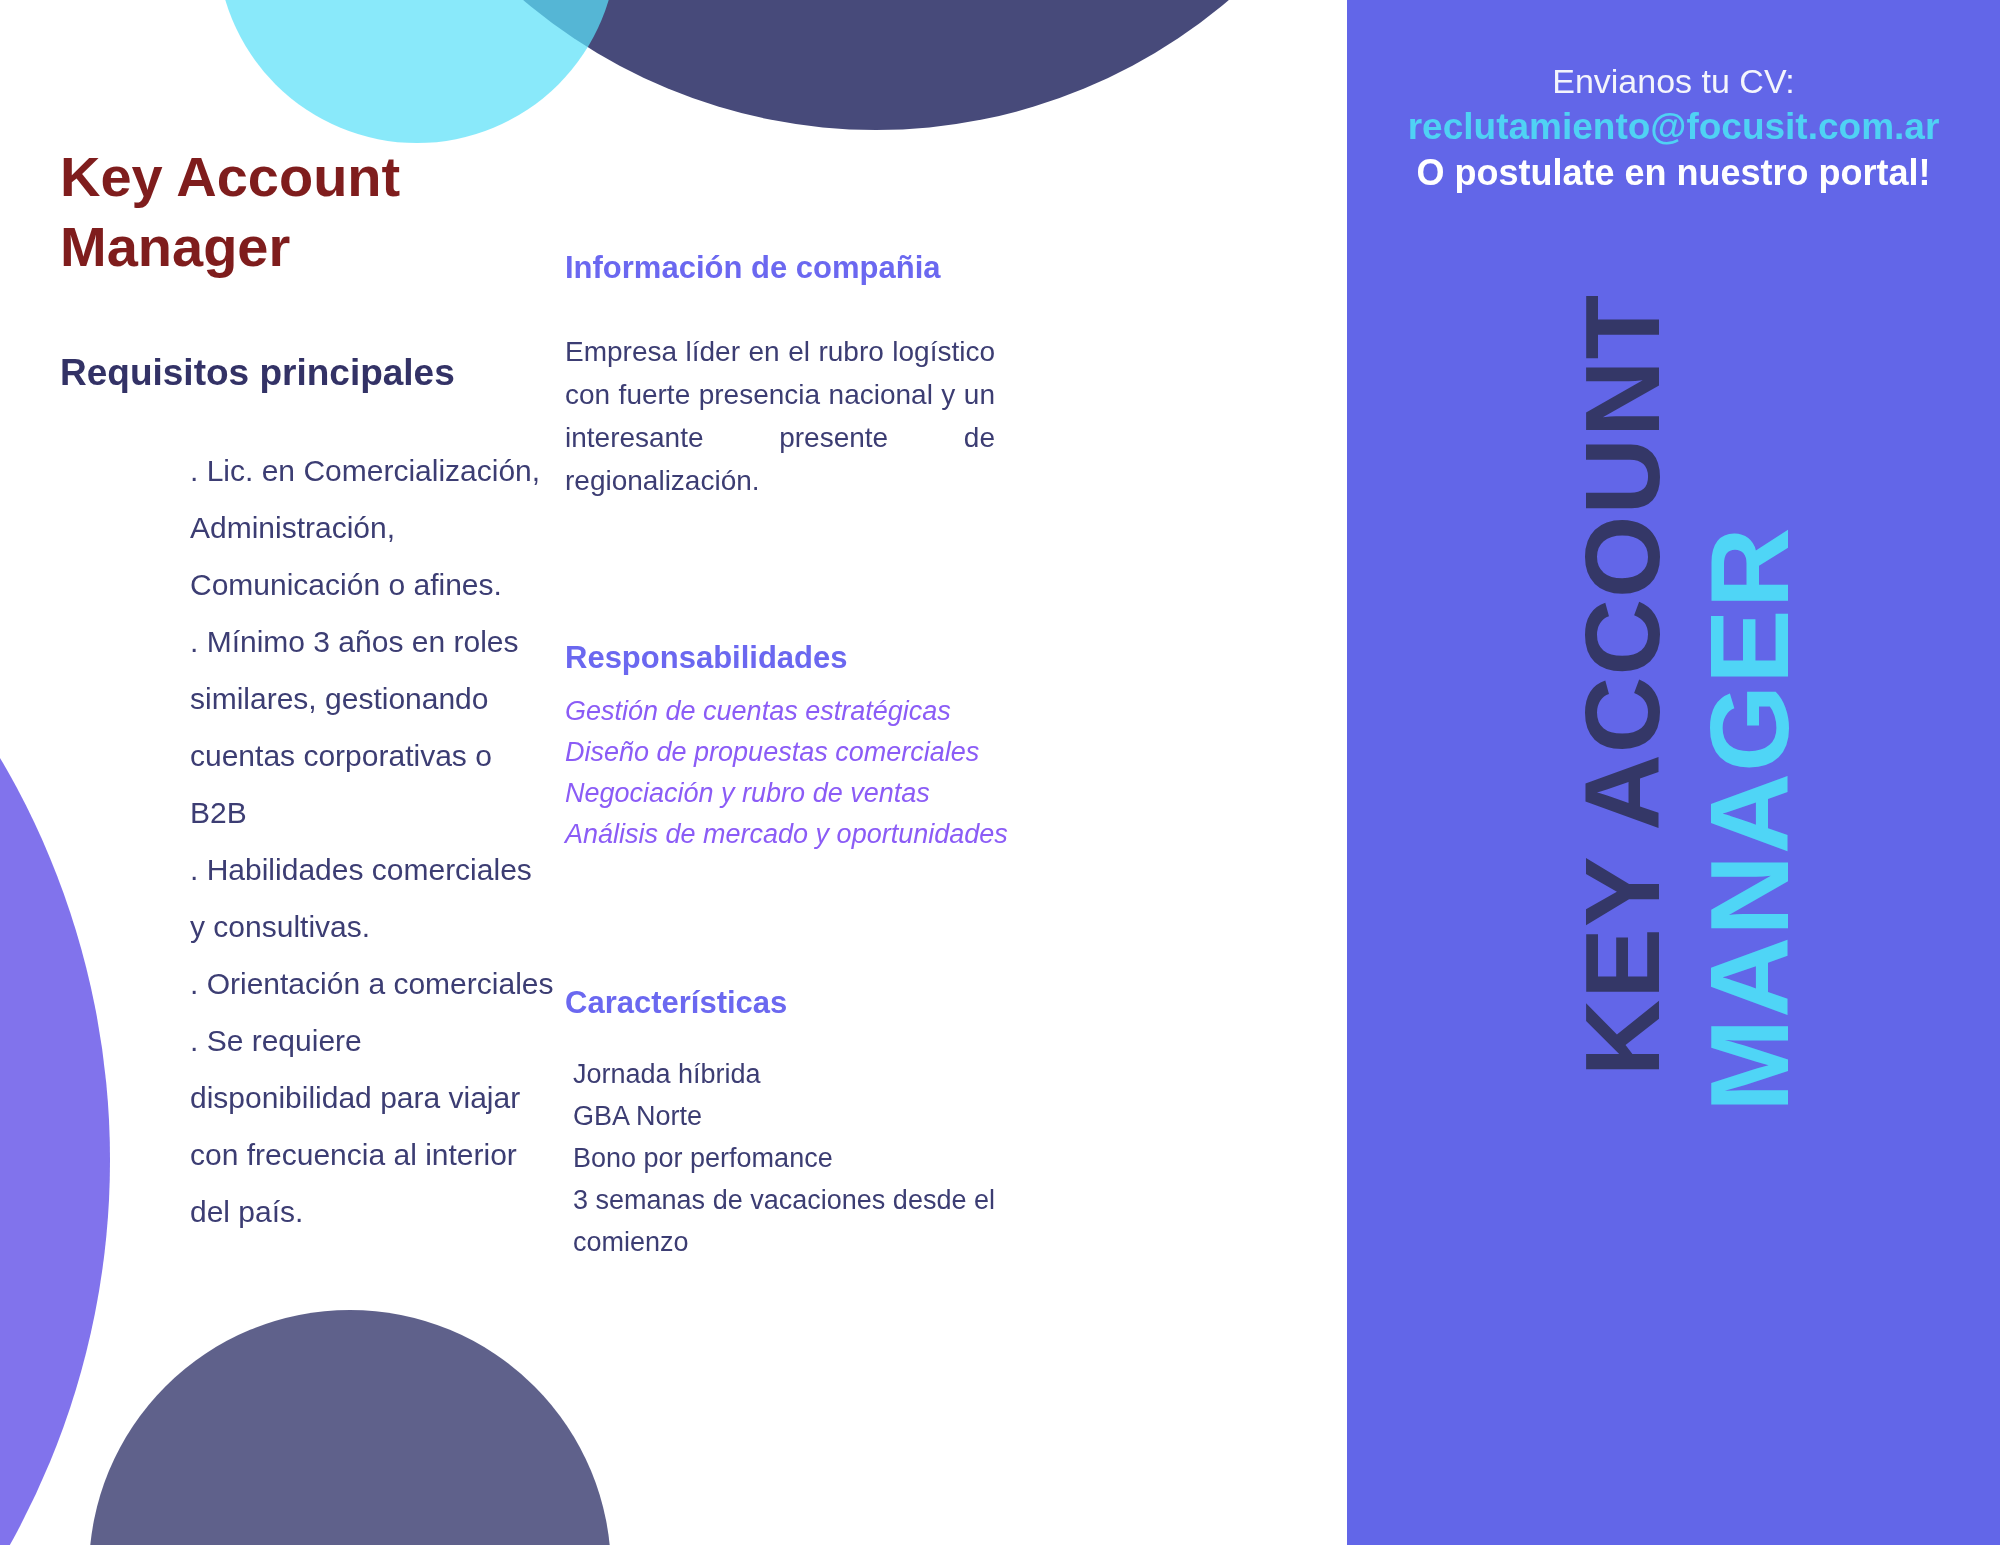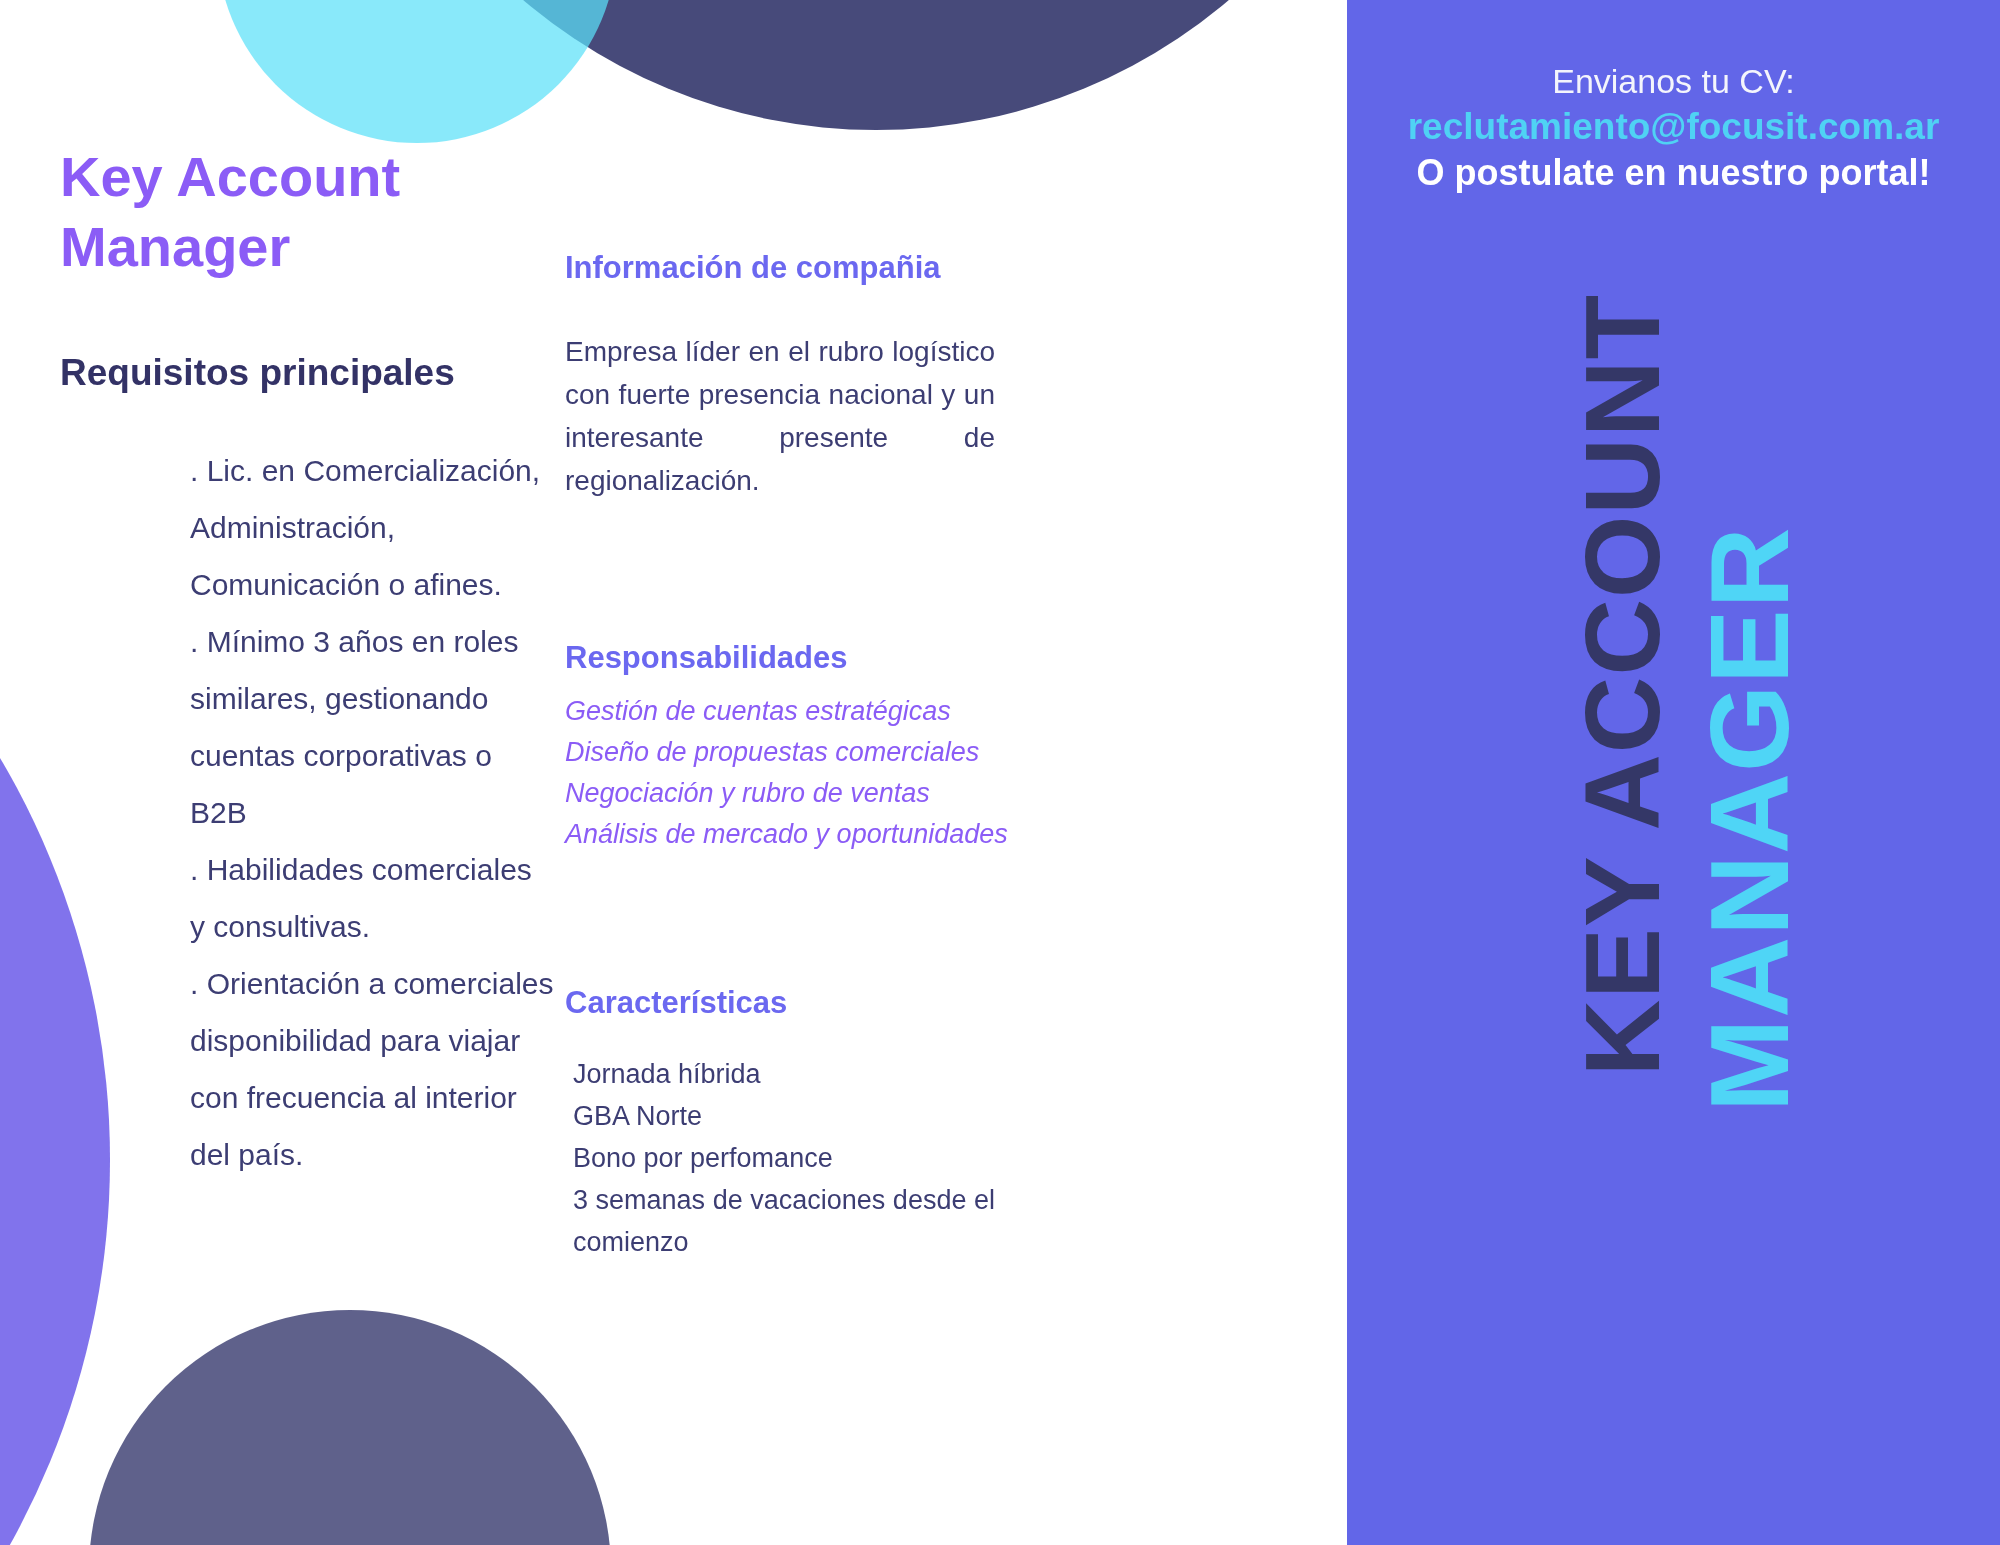--- a/index.html
+++ b/index.html
@@ -22,21 +22,21 @@
   .contact .portal-line{color:#ffffff;font-size:36px;font-weight:700;}
 
   .vtitle{position:absolute;z-index:4;text-align:center;white-space:nowrap;font-weight:700;letter-spacing:1px;}
   #vtitle-main{left:1212px;top:628px;width:820px;height:114px;line-height:114px;
     font-size:106px;color:#343767;transform:rotate(-90deg);}
   #vtitle-sub{left:1500px;top:805px;width:500px;height:114px;line-height:114px;
     font-size:112px;color:#4fd5f6;transform:rotate(-90deg);}
 
   .text-layer{position:absolute;z-index:5;}
 
-  #page-title{left:60px;top:142px;width:420px;font-size:56px;line-height:70px;font-weight:700;color:#8b5cf6;}
+  #page-title{left:60px;top:142px;width:420px;font-size:56px;line-height:70px;font-weight:700;color:#7f1d1d;}
   #req-heading{left:60px;top:352px;width:520px;font-size:37px;font-weight:700;color:#333266;}
   #req-list{left:190px;top:442px;width:480px;font-size:30px;line-height:57px;font-weight:400;color:#3c3d73;}
 
   .mid-heading{left:565px;width:440px;font-size:31px;font-weight:700;color:#6b68f0;}
   #company-heading{top:250px;}
   #company-text{left:565px;top:330px;width:430px;font-size:28px;line-height:43px;color:#3c3d73;text-align:justify;}
   #resp-heading{top:640px;}
   #resp-list{left:565px;top:691px;width:460px;font-size:27px;line-height:41px;color:#8b5cf6;font-style:italic;}
   #char-heading{top:985px;}
   #char-list{left:565px;top:1053px;width:430px;font-size:27px;line-height:42px;color:#3c3d73;}
@@ -69,20 +69,21 @@
       <div>. Lic. en Comercialización,</div>
       <div>Administración,</div>
       <div>Comunicación o afines.</div>
       <div>. Mínimo 3 años en roles</div>
       <div>similares, gestionando</div>
       <div>cuentas corporativas o</div>
       <div>B2B</div>
       <div>. Habilidades comerciales</div>
       <div>y consultivas.</div>
       <div>. Orientación a comerciales</div>
+      <div>. Se requiere</div>
       <div>disponibilidad para viajar</div>
       <div>con frecuencia al interior</div>
       <div>del país.</div>
     </div>
 
   <div class="text-layer mid-heading" id="company-heading">Información de compañia</div>
   <div class="text-layer" id="company-text">Empresa líder en el rubro logístico con fuerte presencia nacional y un interesante presente de regionalización.</div>
 
   <div class="text-layer mid-heading" id="resp-heading">Responsabilidades</div>
   <div class="text-layer" id="resp-list">

